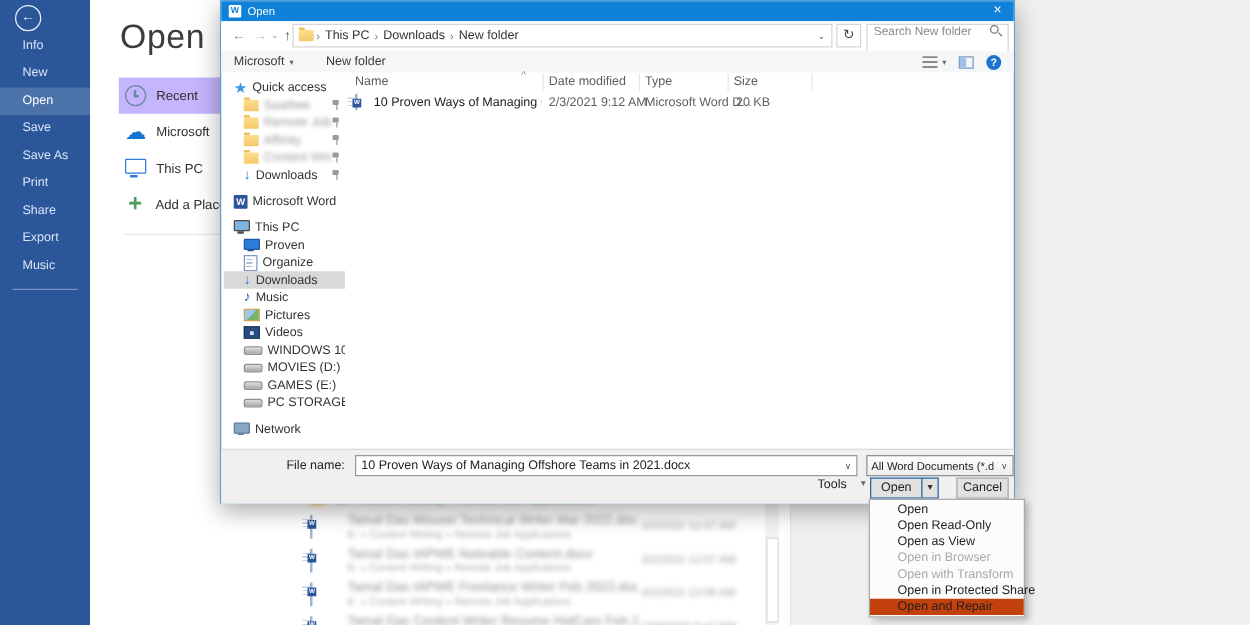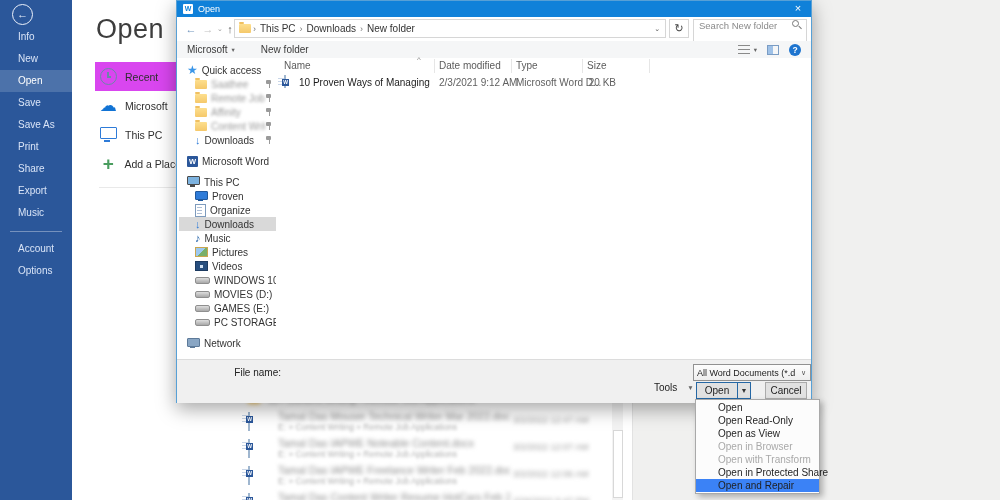--- a/index.html
+++ b/index.html
@@ -12,21 +12,21 @@
   .snav{position:absolute;top:26px;left:0;width:72px}
   .snav-item{height:22px;line-height:22px;padding-left:18px;font-size:10px;color:#d9e4f7;white-space:nowrap}
   .snav-item.sel{background:#4c72aa;color:#fff}
   .sdiv{border-top:1px solid rgba(255,255,255,.35);margin:7px 10px 6px 10px}
   
   #bs-panel{position:absolute;left:72px;top:0;width:560px;height:500px;background:#fff;
             border-right:1px solid #e2e2e2;z-index:1}
   .bs-title{position:absolute;left:24px;top:14px;font-size:27px;font-weight:300;color:#3d3d3d;letter-spacing:.5px}
   .places{position:absolute;left:23px;top:62px;width:86px}
   .place{display:flex;align-items:center;height:29px}
-  .place.sel{background:#d946ef}
+  .place.sel{background:#c4b5fd}
   .pl-ic{width:27px;display:flex;justify-content:center;align-items:center}
   .pl-label{font-size:10.5px;color:#2f2f2f;margin-left:3px;white-space:nowrap}
   .place-sep{border-top:1px solid #e9e9e9;margin:4px 2px}
   
   .ic-clock{position:relative;width:15px;height:15px;border:1.5px solid #6b87a8;border-radius:50%}
   .ic-clock::before{content:"";position:absolute;left:6px;top:3px;width:1.5px;height:5px;background:#6b87a8}
   .ic-clock::after{content:"";position:absolute;left:6px;top:7px;width:4px;height:1.5px;background:#6b87a8}
   .ic-cloud{color:#1173d4;font-size:17px;line-height:12px}
   .ic-monitor{position:relative;width:15px;height:10px;border:1.6px solid #2e7bd8;border-radius:1px;margin-bottom:4px}
   .ic-monitor::after{content:"";position:absolute;left:3px;bottom:-4px;width:6px;height:2px;background:#2e7bd8}
@@ -124,40 +124,40 @@
   .list-head{position:absolute;left:104px;top:57px;width:524px;height:16px;font-size:10px;color:#5c5c5c}
   .hd{position:absolute;top:0;height:16px;line-height:16px;white-space:nowrap}
   .hd-sep{position:absolute;top:1px;width:1px;height:14px;background:#e6e6e6}
   .sort-caret{position:absolute;left:136px;top:-3px;font-size:8px;color:#888}
   .file-row{position:absolute;left:104px;top:74px;width:524px;height:15px;font-size:10px}
   .fr-cell{position:absolute;top:0;height:15px;line-height:15px;white-space:nowrap;color:#5f5f5f}
   .fr-name{color:#1c1c1c;overflow:hidden;max-width:134px}
   .fr-icon{position:absolute;left:3px;top:1px}
   
   .dfooter{position:absolute;left:0;top:358px;width:100%;height:44px;background:#f0f0f0;border-top:1px solid #dcdcdc;box-sizing:border-box}
-  .fn-label{position:absolute;left:47px;top:7px;width:57px;text-align:right;font-size:10px;color:#222}
+  .fn-label{position:absolute;left:47px;top:7px;width:57px;text-align:center;font-size:10px;color:#222}
   .fn-combo{position:absolute;left:107px;top:4px;width:402px;height:17px;background:#fff;border:1px solid #999;
             box-sizing:border-box;display:flex;align-items:center}
   .fn-text{font-size:10px;color:#222;margin-left:4px;white-space:nowrap;overflow:hidden}
   .combo-chev{margin-left:auto;margin-right:4px;font-size:7px;color:#555}
   .ft-combo{position:absolute;left:516px;top:4px;width:118px;height:17px;background:linear-gradient(#fdfdfd,#eee);
             border:1px solid #919191;box-sizing:border-box;display:flex;align-items:center}
   .ft-text{font-size:9px;color:#222;margin-left:3px;white-space:nowrap;overflow:hidden;max-width:98px}
   .tools{position:absolute;left:477px;top:22px;display:flex;align-items:center;font-size:10px;color:#222}
   .btn{position:absolute;top:22px;height:17px;background:#e1e1e1;box-sizing:border-box;font-size:10px;color:#222;
        text-align:center;line-height:15px}
   .btn-open{left:519px;width:42px;border:1px solid #2567a4}
   .btn-open-arrow{left:560px;width:14px;border:1px solid #2567a4;font-size:7px;color:#333}
   .btn-cancel{left:588px;width:42px;border:1px solid #ababab}
   
   #ctx{position:absolute;left:695px;top:399px;width:123px;background:#fcfcfc;border:1px solid #a9a9a9;
        box-shadow:3px 3px 6px rgba(0,0,0,.28);padding:1px 0;z-index:30}
   .ctx-item{height:13px;line-height:13px;padding-left:22px;font-size:10px;color:#1f1f1f;white-space:nowrap}
   .ctx-item.dis{color:#a9a9a9}
-  .ctx-item.hl{background:#3b82f6}
+  .ctx-item.hl{background:#c2410c}
 </style>
 </head>
 <body>
 
 <div id="page">
 
   <div id="bs-panel">
     <div class="bs-title">Open</div>
     <div class="places">
 
@@ -237,25 +237,20 @@
           <div class="snav-item ">New</div>
           <div class="snav-item sel">Open</div>
           <div class="snav-item ">Save</div>
           <div class="snav-item ">Save As</div>
           <div class="snav-item ">Print</div>
           <div class="snav-item ">Share</div>
           <div class="snav-item ">Export</div>
           <div class="snav-item ">Music</div>
         </div>
       <div class="sdiv"></div>
-      <div>
-
-      <div class="snav-item ">Account</div>
-          <div class="snav-item ">Options</div>
-        </div>
     </div>
   </div>
 
   <div id="dialog">
     <div class="titlebar">
       <span class="tb-ic">W</span>
       <span class="tb-title">Open</span>
       <span class="tb-close">×</span>
     </div>
 
@@ -412,20 +407,24 @@
         <span class="fr-icon"><span class="ic-worddoc"></span></span>
         <span class="fr-cell fr-name" style="left:18px">10 Proven Ways of Managing Offshore Te...</span>
         <span class="fr-cell" style="left:158px">2/3/2021 9:12 AM</span>
         <span class="fr-cell" style="left:235px">Microsoft Word D...</span>
         <span class="fr-cell" style="left:303px;width:32px;text-align:right">20 KB</span>
       </div>
       </div>
 
     <div class="dfooter">
       <span class="fn-label">File name:</span>
+      <div class="fn-combo">
+        <span class="fn-text">10 Proven Ways of Managing Offshore Teams in 2021.docx</span>
+        <span class="combo-chev">∨</span>
+      </div>
       <div class="ft-combo">
         <span class="ft-text">All Word Documents (*.docx;*</span>
         <span class="combo-chev">∨</span>
       </div>
       <div class="tools">
         <span>Tools</span>
         <span class="caret" style="margin-left:10px">▼</span>
       </div>
       <div class="btn btn-open">Open</div>
       <div class="btn btn-open-arrow">▼</div>

